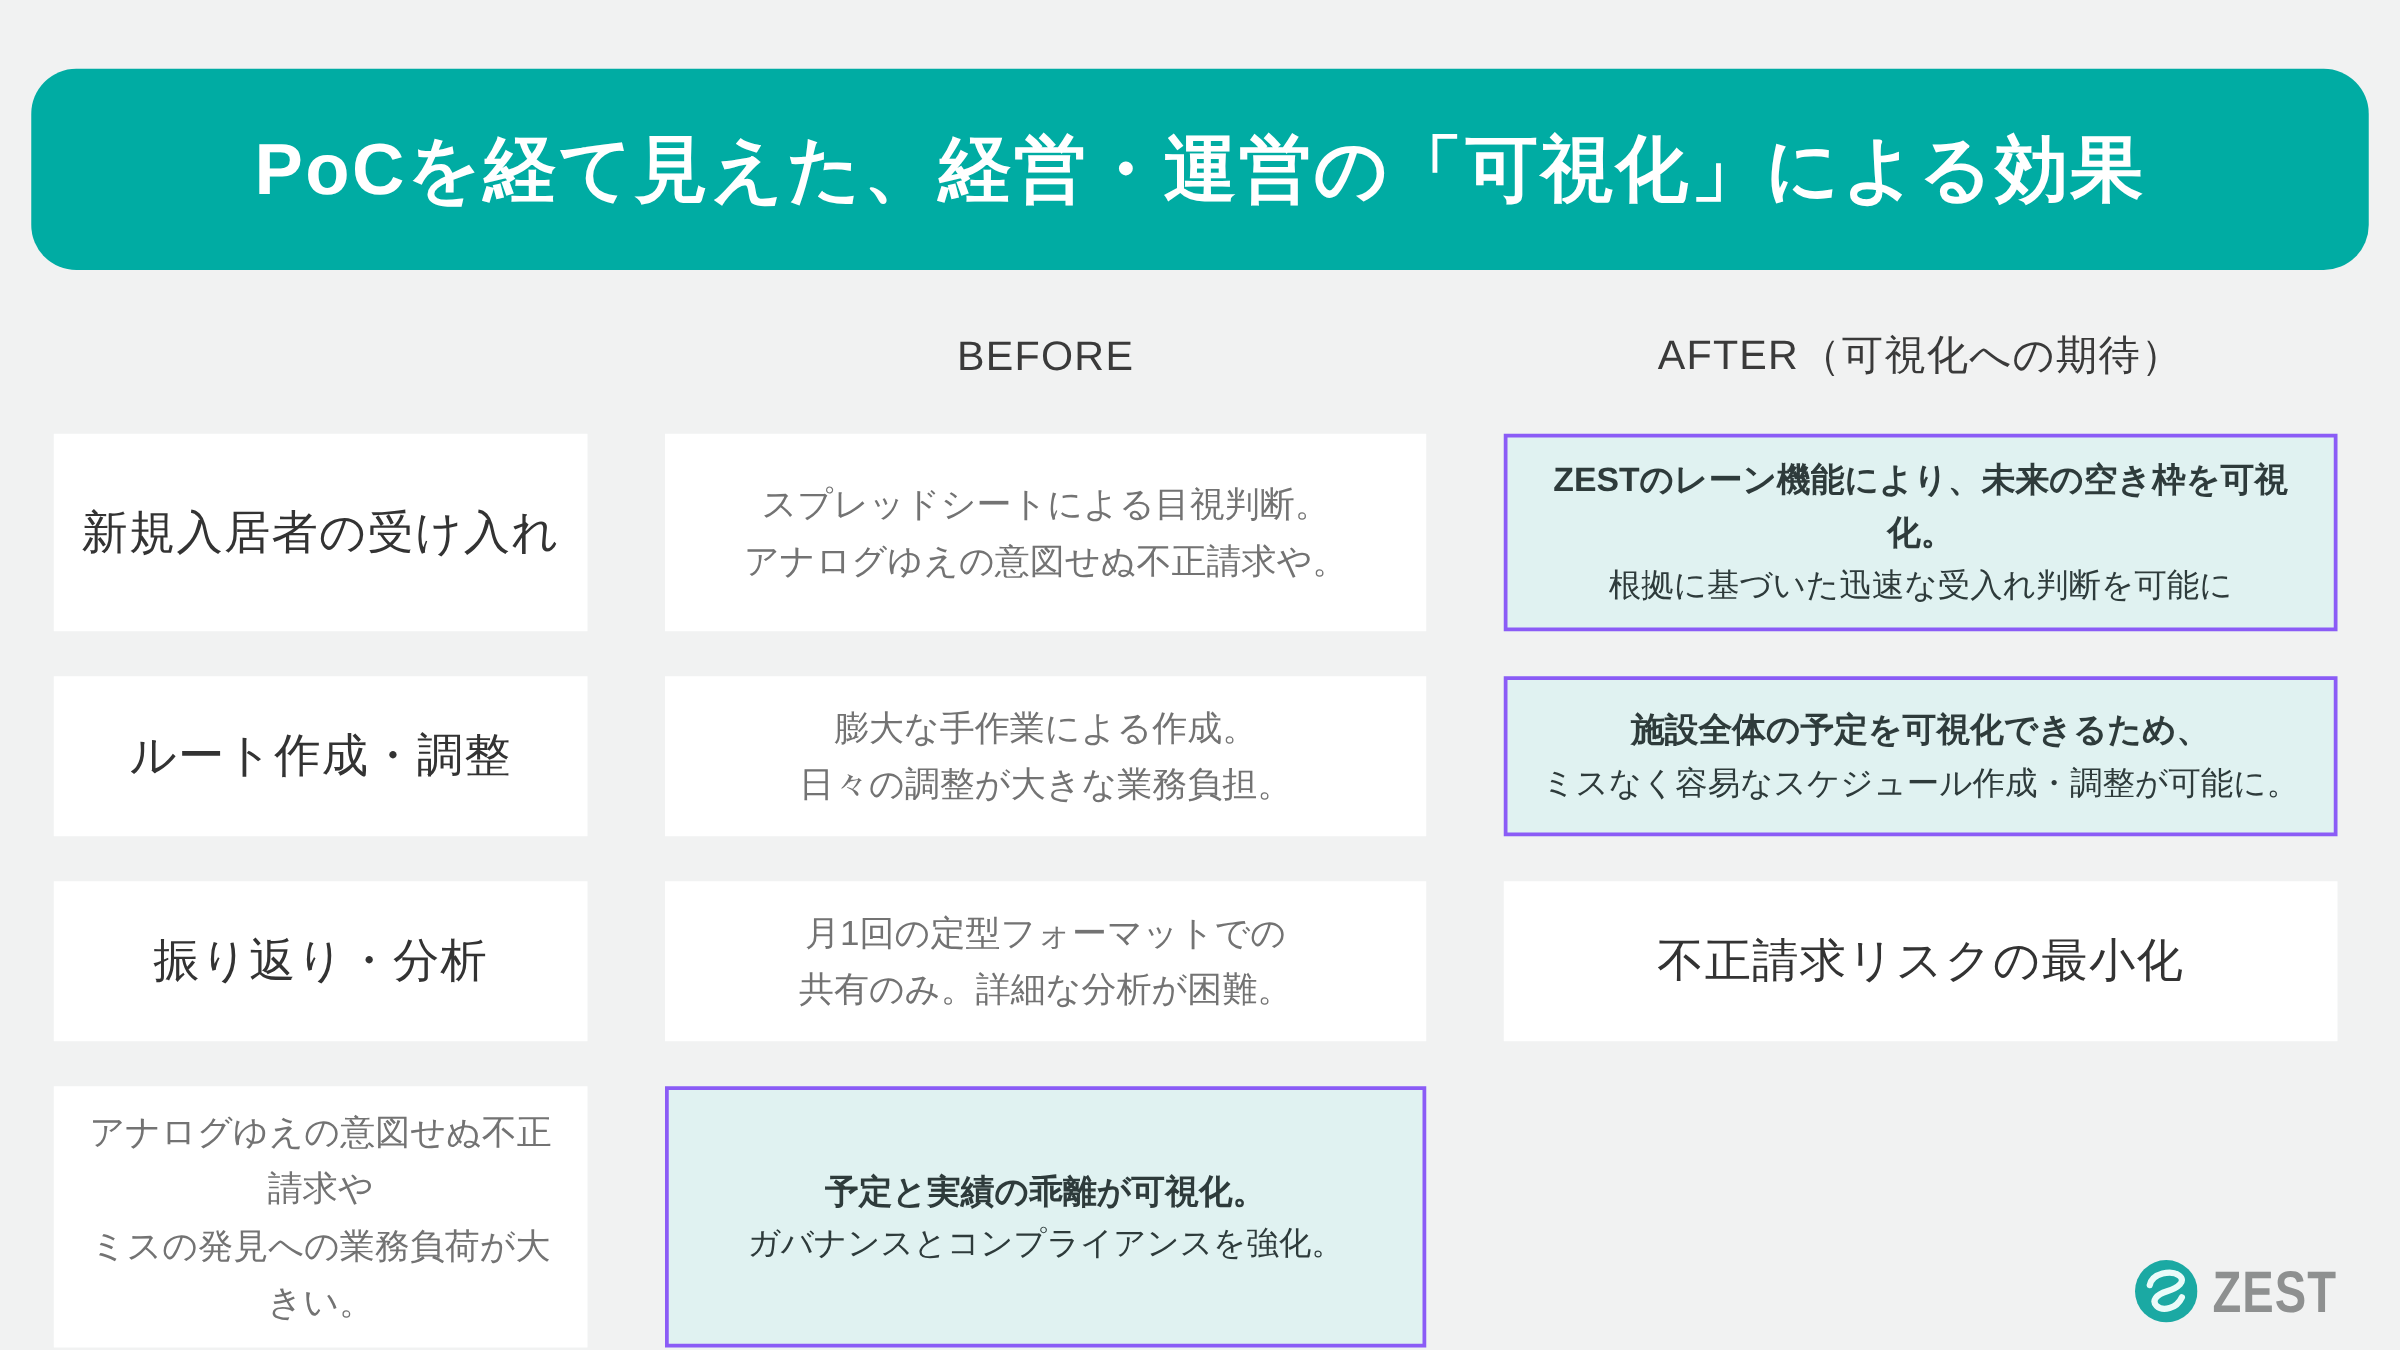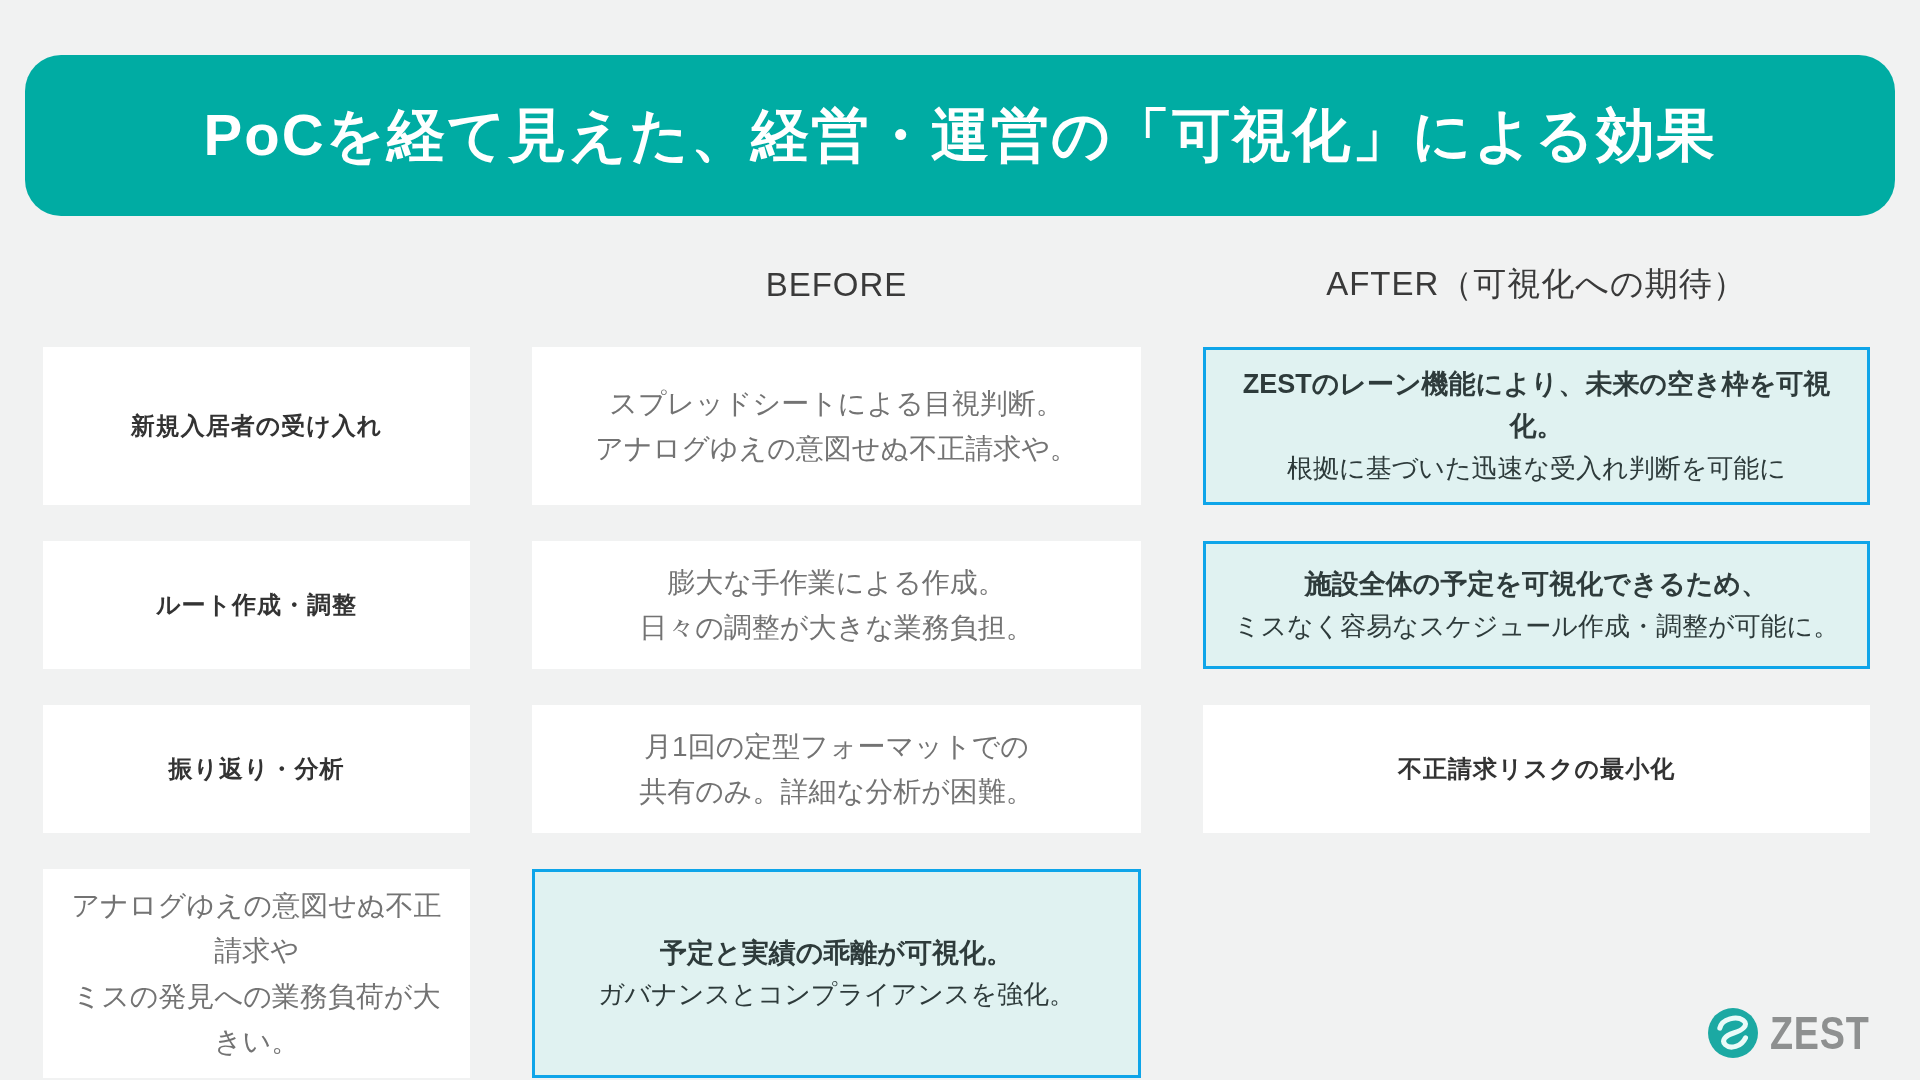--- a/index.html
+++ b/index.html
@@ -49,34 +49,34 @@
     min-height:128px;
     display:flex;
     flex-direction:column;
     align-items:center;
     justify-content:center;
     text-align:center;
     padding:14px 18px;
   }
   .label-cell{
     background:#FFFFFF;
-    font-size:24px;
-    font-weight:bold;
+    font-size:37px;
+    font-weight:normal;
     color:#333333;
     letter-spacing:1px;
   }
   .before-cell{
     background:#FFFFFF;
     font-size:28px;
     color:#737373;
     line-height:1.62;
   }
   .after-cell{
     background:#E0F2F1;
-    border:3px solid #0ea5e9;
+    border:3px solid #8b5cf6;
     font-size:26px;
     color:#2E3B3B;
     line-height:1.55;
   }
   .after-cell .lead{
     font-weight:bold;
     font-size:27px;
   }
   .line{display:block;}
   

